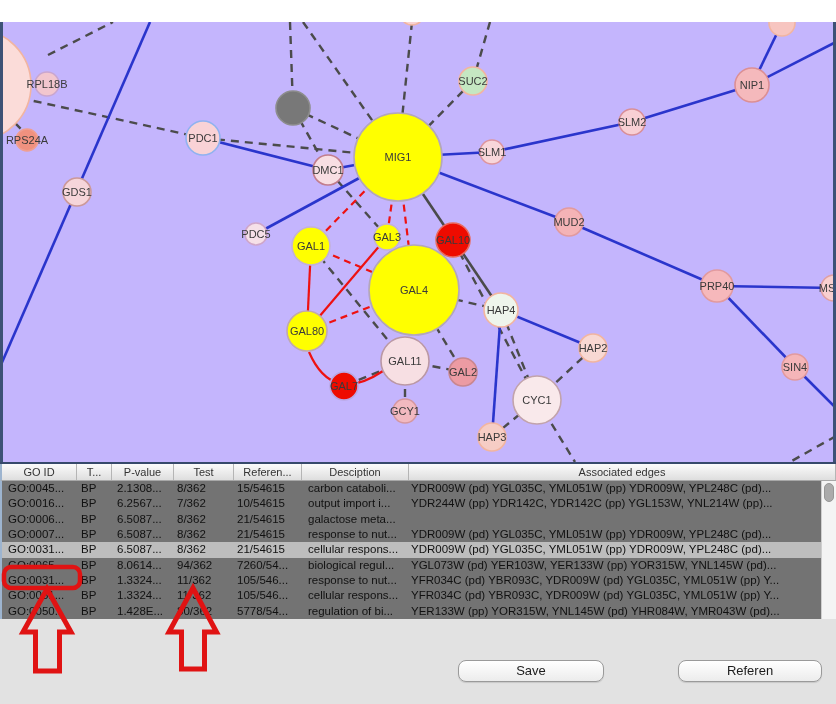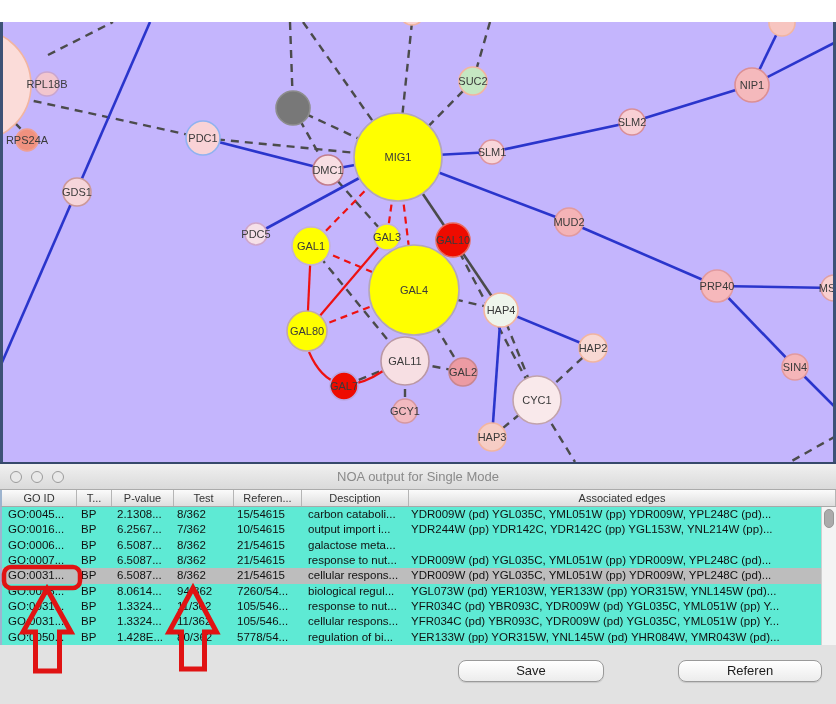--- a/index.html
+++ b/index.html
@@ -28,21 +28,21 @@
   .out-titlebar{position:relative;height:26px;background:linear-gradient(#f0f0f0,#dadada);
               border-bottom:1px solid #ababab;}
   .out-titlebar .title{position:absolute;left:0;right:0;top:0;line-height:26px;text-align:center;
               font-size:13px;color:#8a8a8a;}
   .out-lights{position:absolute;left:10px;top:7px;display:flex;gap:9px;}
   .grid7{display:grid;grid-template-columns:75px 35px 62px 60px 68px 107px 1fr;}
   .thead{height:17px;background:linear-gradient(#fbfbfb,#dedede);border-bottom:1px solid #a8a8a8;
          border-left:2px solid #9db4cf;}
   .hcell{font-size:11px;color:#333;text-align:center;line-height:16px;border-right:1px solid #b5b5b5;
          overflow:hidden;white-space:nowrap;}
-  .tbody{position:relative;height:138px;background:#5eead4;border-left:2px solid #9db4cf;overflow:hidden;}
+  .tbody{position:relative;height:138px;background:#737373;border-left:2px solid #9db4cf;overflow:hidden;}
   .trow{height:15.33px;}
   .trow.selected{background:#bdbdbd;}
   .tcell{font-size:11.5px;color:#111;line-height:15.3px;white-space:nowrap;overflow:hidden;}
   .c-go_id{padding-left:6px;} .c-type{padding-left:4px;} .c-p_value{padding-left:5px;}
   .c-test{padding-left:3px;}  .c-reference{padding-left:3px;} .c-description{padding-left:6px;}
   .c-edges{padding-left:2px;}
   .vscroll{position:absolute;right:0;top:0;bottom:0;width:15px;background:#f4f4f4;
            border-left:1px solid #cfcfcf;}
   .vthumb{position:absolute;left:2px;top:2px;width:10px;height:19px;border-radius:5px;
            background:#ababab;border:1px solid #979797;}
@@ -236,28 +236,20 @@
             <circle cx="537" cy="378" r="24" fill="#f9e9eb" stroke="#c2a3ab" stroke-width="1.6"></circle>
             <text x="537" y="382" text-anchor="middle" font-size="11" fill="#3a3a3a">CYC1</text>
           </g>
         </svg>
     </div>
     <div class="edge-strip" style="left:0"></div>
     <div class="edge-strip" style="left:833px"></div>
   </div>
 
   <div class="out-window">
-    <div class="out-titlebar">
-      <div class="out-lights">
-        <span class="light l-off"></span>
-        <span class="light l-off"></span>
-        <span class="light l-off"></span>
-      </div>
-      <div class="title" style="line-height:26px">NOA output for Single Mode</div>
-    </div>
     <div class="thead grid7" id="thead">
         <div class="hcell">GO ID</div>
         <div class="hcell">T...</div>
         <div class="hcell">P-value</div>
         <div class="hcell">Test</div>
         <div class="hcell">Referen...</div>
         <div class="hcell">Desciption</div>
         <div class="hcell">Associated edges</div>
       </div>
     <div class="tbody" id="tbody-wrap">

